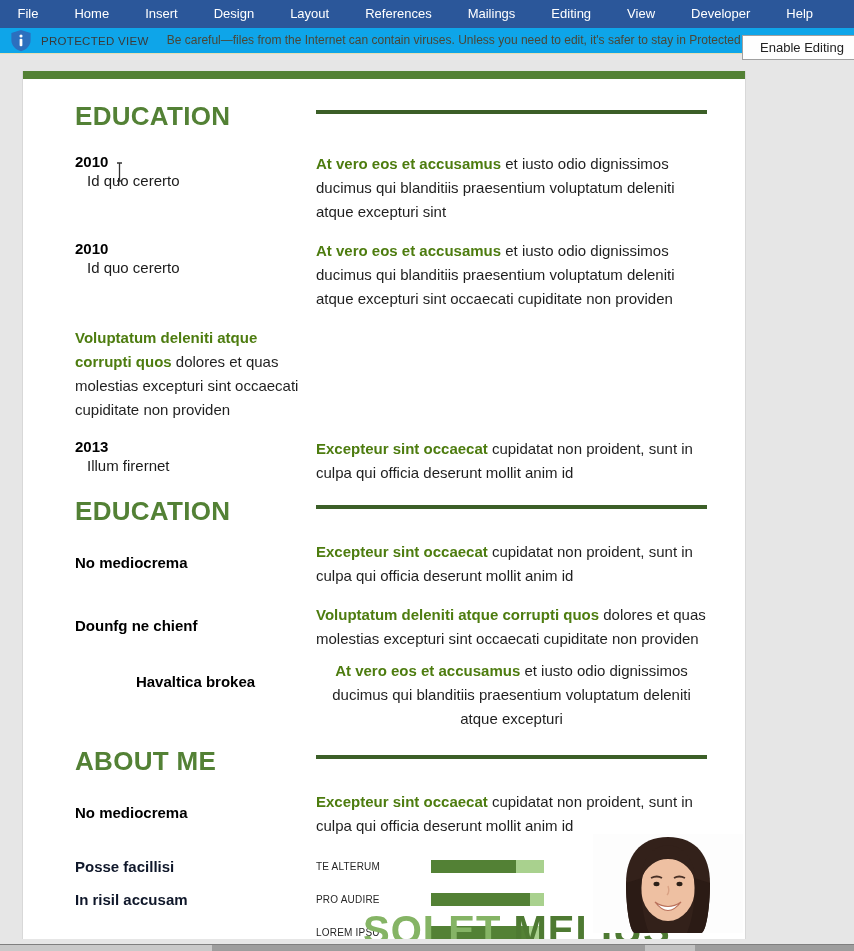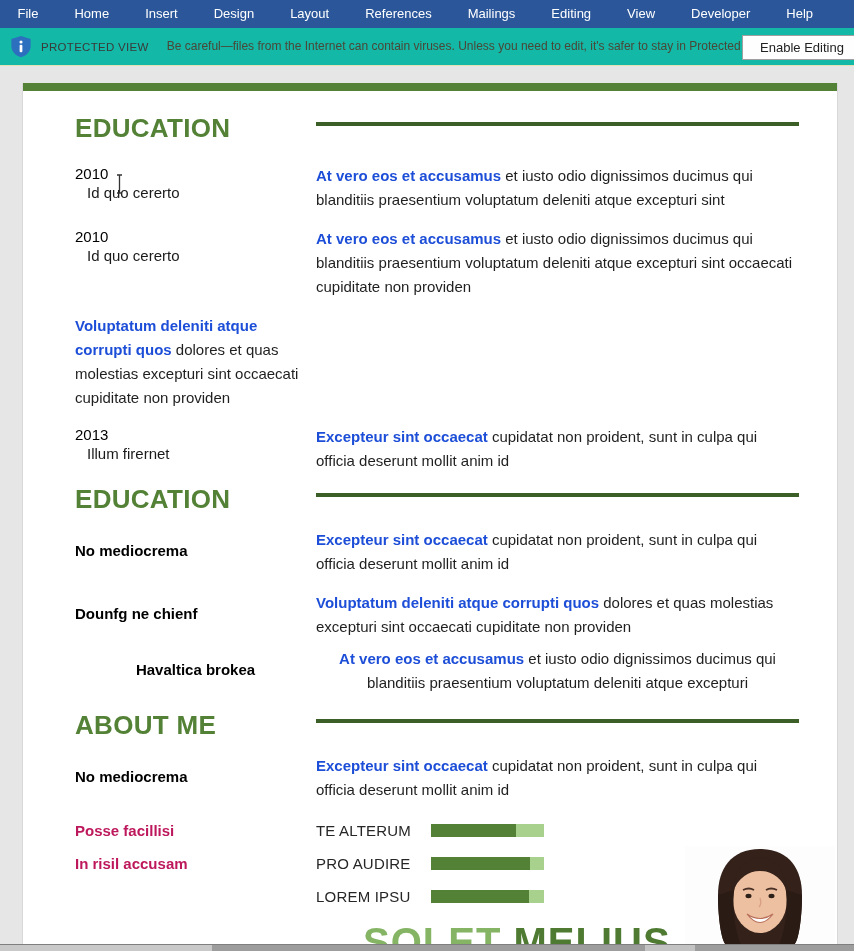--- a/index.html
+++ b/index.html
@@ -8,57 +8,57 @@
 
   
   .ribbon { position:relative; height:28px; background:#2b579a; display:flex;
             align-items:center; color:#fff; font-size:13px; padding-left:5px; overflow:hidden;gap:11px; }
   .tab { padding:0 12.5px; line-height:28px; cursor:default; white-space:nowrap; }
   .tellme { display:flex; align-items:center; gap:6px; margin-left:16px; white-space:nowrap; }
   .share { margin-left:auto; margin-right:-10px; display:flex; align-items:center; gap:5px;
            color:rgba(255,255,255,0.55); white-space:nowrap; }
 
   
-  .pv-bar { position:relative; height:38px; background:#14b8a6; display:flex;
+  .pv-bar { position:relative; height:26px; background:#0ea5e9; display:flex;
             align-items:center; border-bottom:1px solid #e6dfb4; }
   .pv-icon { margin-left:10px; flex:0 0 auto; }
   .pv-label { margin-left:9px; font-size:11.5px; color:#3a3a3a; letter-spacing:.3px; white-space:nowrap; }
   .pv-msg { margin-left:18px; font-size:12px; color:#4a4738; width:615px; line-height:15px; }
   .pv-btn { position:absolute; right:-8px; top:7px; width:120px; height:25px;
             background:#fefefe; border:1px solid #a0a0a0; font-size:13px; color:#222;
             font-family:"Liberation Sans", sans-serif; }
 
   
   .doc-area { height:884px; padding-top:17px; background:#e6e6e6; }
-  .page { margin-left:22px; width:816px; height:868px; background:#fff; position:relative;
+  .page { margin-left:22px; width:724px; height:868px; background:#fff; position:relative;
           border-left:1px solid #d8d8d8; border-right:1px solid #d8d8d8; overflow:hidden; }
   .page-topbar { height:8px; background:#538135; }
   .content { padding:0 38px 0 52px; }
 
   .sec-head { display:grid; grid-template-columns:241px 1fr; align-items:start; }
   .sec-title { font-size:26px; color:#538135; font-weight:700; line-height:28px; letter-spacing:.3px; }
   .dbl { height:4px; border-top:2px solid #3c5f27; border-bottom:2px solid #3c5f27; margin-top:8px; }
 
   .entry { display:grid; grid-template-columns:241px 1fr; margin-top:15px; }
   .entry.first { margin-top:22px; }
-  .entry-year { font-weight:400; font-size:15px; color:#000; line-height:19px; }
+  .entry-year { font-weight:700; font-size:15px; color:#000; line-height:19px; }
   .entry-place { font-size:15px; color:#1a1a1a; line-height:19px;margin-left:12px; }
   .entry-org { font-weight:700; font-size:15px; color:#000; padding-top:14px; }
   .desc { font-size:15px; line-height:24px; color:#1f1f1f; }
-  .desc b { color:#1d4ed8; }
+  .desc b { color:#4d7c0f; }
 
   .sec-education { margin-top:23px; }
   .sec-experience { margin-top:12px; }
   .sec-about { margin-top:16px; }
   .sec-skill { margin-top:24px; }
 
   .skill-rows { margin-top:12px; }
   .skill-row { display:grid; grid-template-columns:241px 115px 1fr; height:33px; align-items:center; }
-  .skill-name { font-weight:700; font-size:15px; color:#be185d; }
-  .bar-label { font-size:15px; color:#262626; letter-spacing:.2px; }
+  .skill-name { font-weight:700; font-size:15px; color:#0f172a; }
+  .bar-label { font-size:10px; color:#262626; letter-spacing:.2px; }
   .bar { width:113px; height:13px; background:#a9d18e; }
   .bar-fill { height:100%; background:#538135; }
 
   .footer-title { position:absolute; left:340px; top:837px; font-size:40px; font-weight:800;
                   letter-spacing:1px; white-space:nowrap; }
   .footer-title .w1 { color:#85b465; }
   .footer-title .w2 { color:#4e7a32; }
 
   .photo { position:absolute; right:2px; bottom:6px; }
   .ibeam { position:absolute; left:92px; top:91px; }

